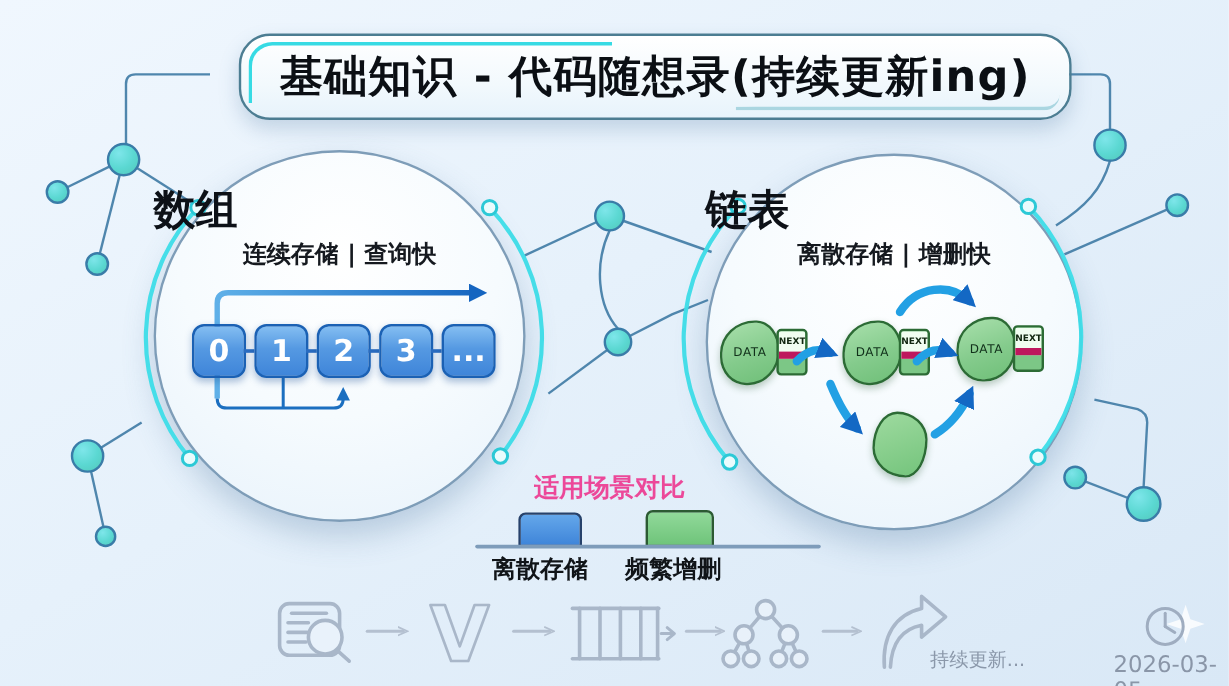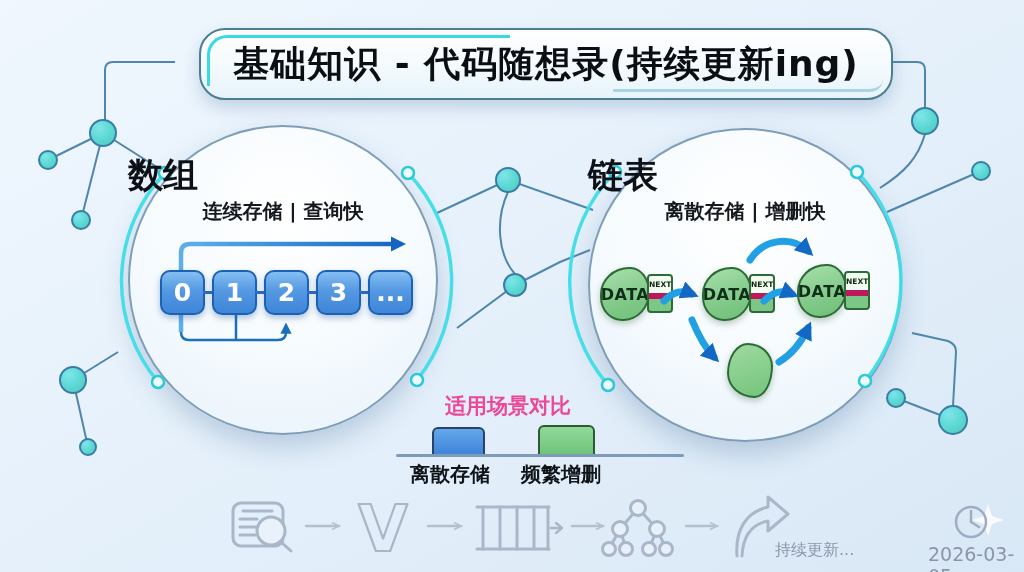--- a/index.html
+++ b/index.html
@@ -43,21 +43,21 @@
     box-shadow:0 3px 6px rgba(30,80,150,.35);}
   .cell:not(:last-child)::after{content:"";position:absolute;right:-9px;top:50%;width:9px;height:3px;
     background:#2a6cc0;margin-top:-1.5px;}
   
   .ll-node{position:absolute;width:74px;height:54px;}
   .blob{position:absolute;left:0;top:0;width:50px;height:54px;
     background:linear-gradient(160deg,#a9e0ac 0%,#84cb8c 55%,#6fbf78 100%);
     border:2px solid #2c6b35;border-radius:60% 40% 55% 45% / 52% 48% 55% 45%;
     display:flex;align-items:center;justify-content:center;box-sizing:border-box;
     box-shadow:0 3px 6px rgba(40,90,50,.3);}
-  .blob-label{font-size:16px;font-weight:bold;color:#11301a;letter-spacing:.5px;}
+  .blob-label{font-size:10px;font-weight:normal;color:#11301a;letter-spacing:.5px;}
   .col{position:absolute;left:47px;top:7px;width:26px;height:39px;border:2px solid #2c6b35;
     border-radius:4px;overflow:hidden;background:#7cc786;box-sizing:border-box;}
   .col .next{height:17px;background:#f0fdf0;border-bottom:6px solid #be185d;
     font-size:7.5px;font-weight:bold;color:#10260f;text-align:center;line-height:17px;}
   #ll-node-1{left:600px;top:267px;}
   #ll-node-2{left:702px;top:267px;}
   #ll-node-3{left:797px;top:264px;}
   .blob-free{position:absolute;left:727px;top:343px;width:46px;height:55px;
     background:linear-gradient(160deg,#9eda9f 0%,#74c47c 100%);
     border:2px solid #2c6b35;border-radius:45% 55% 40% 60% / 55% 42% 58% 45%;

